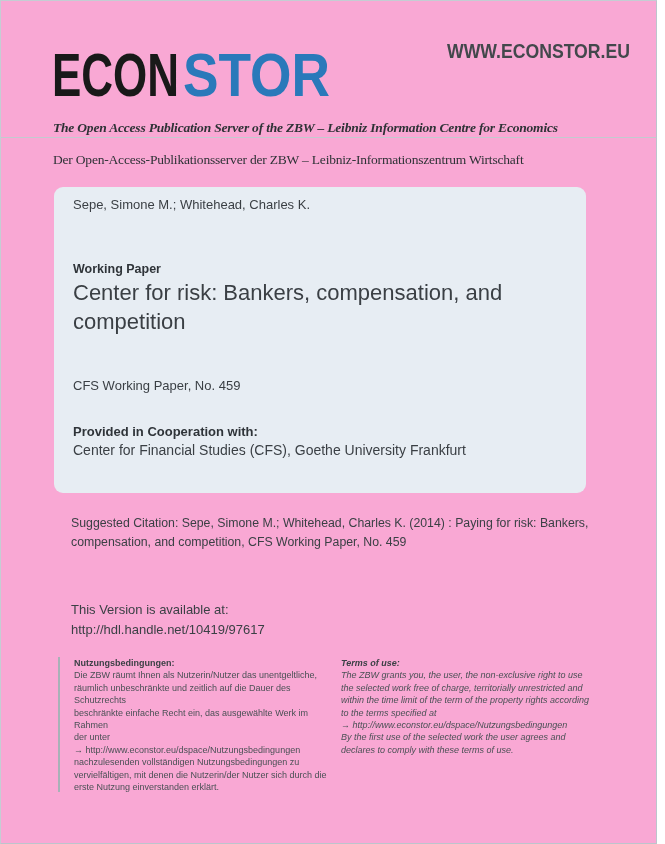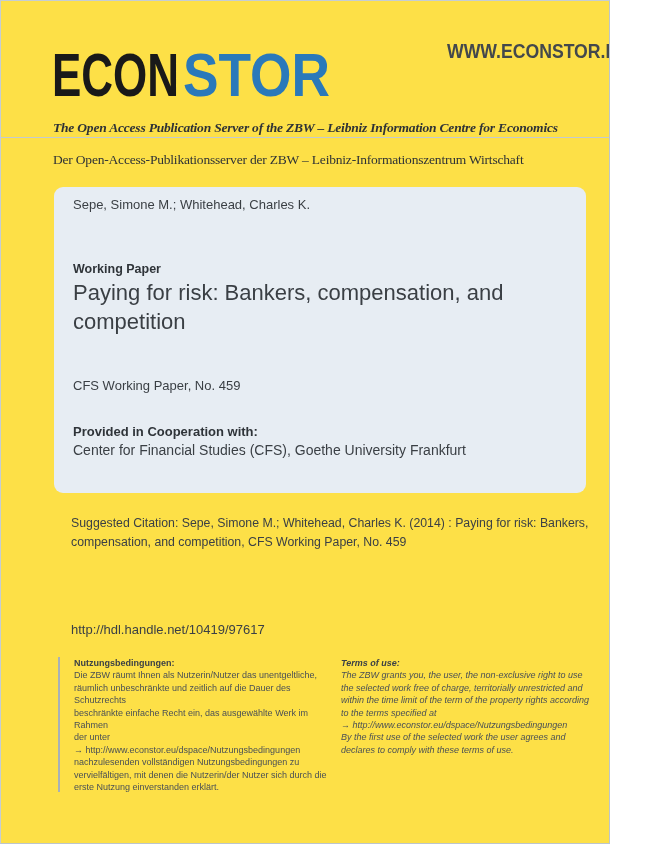--- a/index.html
+++ b/index.html
@@ -1,19 +1,19 @@
 <!DOCTYPE html>
 <html><head>
 <meta charset="utf-8">
 <style>
   html,body{margin:0;padding:0;background:#ffffff;}
   #page{
     position:relative;
-    width:610px;height:844px;
-    background:#fde047;
+    width:657px;height:844px;
+    background:#f9a8d4;
     border:1px solid #c5cdd3;
     border-right-color:#bcc5cc;
     border-bottom-color:#bcc5cc;
     box-sizing:border-box;
     overflow:hidden;
     font-family:"Liberation Sans", sans-serif;
     color:#3b4045;
   }
   .abs{position:absolute;}
   
@@ -76,32 +76,33 @@
   <div class="abs tagline tagline-en">The Open Access Publication Server of the ZBW – Leibniz Information Centre for Economics</div>
 
   <div class="abs top-rule"></div>
 
   <div class="abs card"></div>
 
   <div class="abs authors">Sepe, Simone M.; Whitehead, Charles K.</div>
 
   <div class="abs pub-type">Working Paper</div>
 
-  <div class="abs paper-title">Paying for risk: Bankers, compensation, and
+  <div class="abs paper-title">Center for risk: Bankers, compensation, and
 competition</div>
 
   <div class="abs series">CFS Working Paper, No. 459</div>
 
   <div class="abs coop-label">Provided in Cooperation with:</div>
 
   <div class="abs coop-value">Center for Financial Studies (CFS), Goethe University Frankfurt</div>
 
   <div class="abs citation">Suggested Citation: Sepe, Simone M.; Whitehead, Charles K. (2014) : Paying for risk: Bankers,
 compensation, and competition, CFS Working Paper, No. 459</div>
 
+  <div class="abs version-label">This Version is available at:</div>
   <div class="abs version-url">http://hdl.handle.net/10419/97617</div>
 
   <div class="abs terms-rule"></div>
 
   <div class="abs terms-col terms-de">
     <div class="terms-heading">Nutzungsbedingungen:</div>
     <div class="pre">Die ZBW räumt Ihnen als Nutzerin/Nutzer das unentgeltliche,
 räumlich unbeschränkte und zeitlich auf die Dauer des Schutzrechts
 beschränkte einfache Recht ein, das ausgewählte Werk im Rahmen
 der unter</div>

